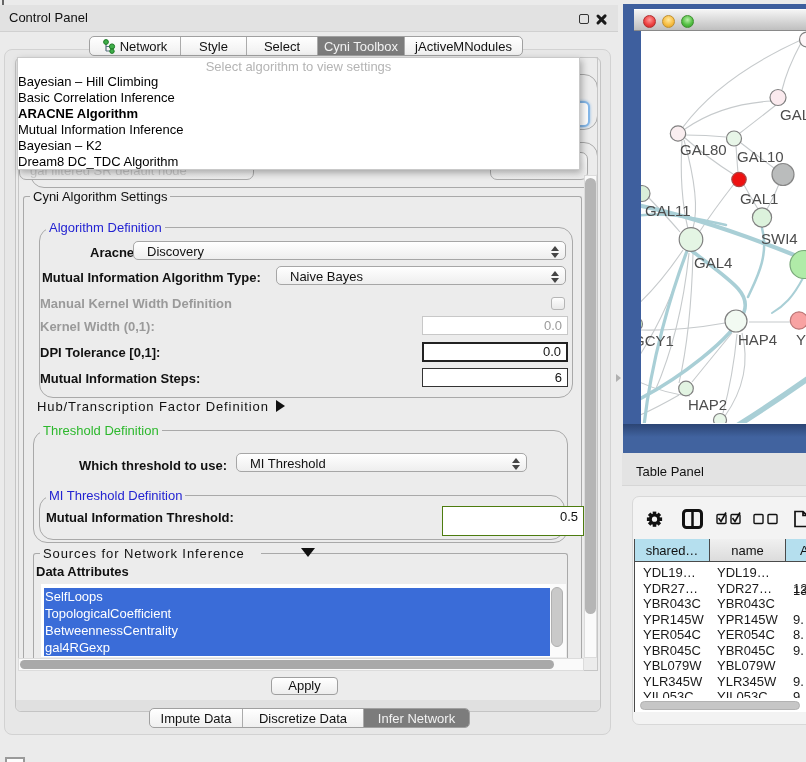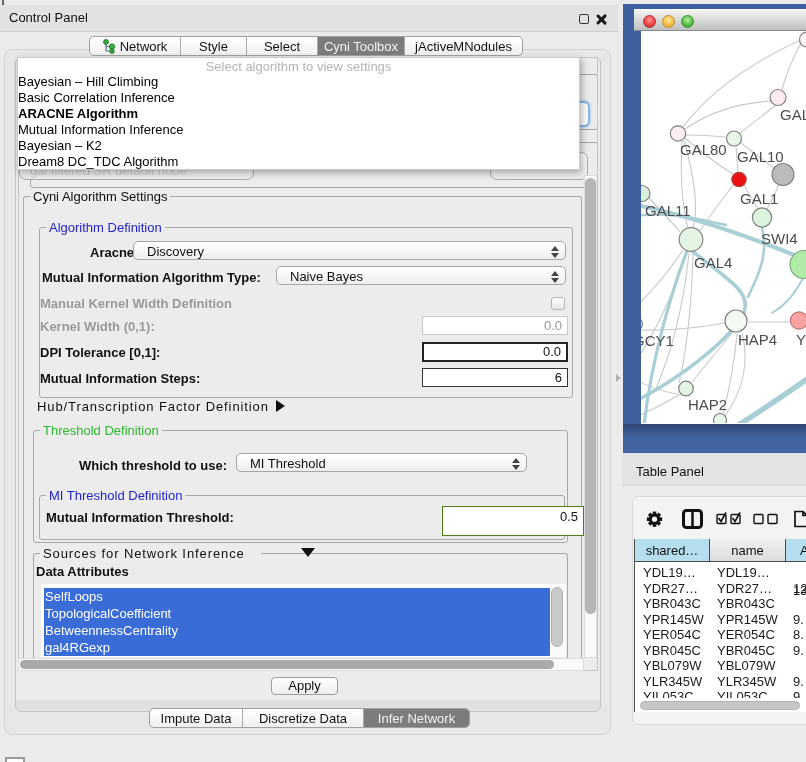--- a/index.html
+++ b/index.html
@@ -23,21 +23,21 @@
 .seg{position:absolute;display:flex;font-size:13px;color:#111;height:20px;
   border:1px solid #a0a0a0;border-radius:5px;background:linear-gradient(#ffffff,#efefef);overflow:hidden;}
 .seg>div{display:flex;align-items:center;justify-content:center;border-right:1px solid #ababab;white-space:nowrap;}
 .seg>div:last-child{border-right:none;}
 .seg>div.sel{background:#7c7c7c;color:#f2f2f2;}
 #toptabs{left:89px;top:36px;width:434px;}
 #toptabs .w1{width:91px;}#toptabs .w2{width:66px;}#toptabs .w3{width:71px;}#toptabs .w4{width:87px;}#toptabs .w5{flex:1;}
 #bottabs{left:149px;top:708px;width:321px;}
 #bottabs .w1{width:93px;}#bottabs .w2{width:121px;}#bottabs .w3{flex:1;}
 
-.grp{position:absolute;border:1px solid #a9a9a9;border-radius:3px;}
+.grp{position:absolute;border:1px solid #a9a9a9;border-radius:14px;}
 .grp>span{position:absolute;top:-8px;left:6px;background:#ececec;padding:0 3px;font-size:13px;color:#111;white-space:nowrap;}
 .grp>span.blu{color:#2323d2;}
 .grp>span.grn{color:#2db82d;}
 #hidg1{left:30px;top:74px;width:568px;height:56px;}
 #hidc1{left:40px;top:101px;width:550px;height:26px;background:#fff;border:2px solid #85b7e8;box-shadow:0 0 3px #85b7e8;border-radius:6px;}
 #hidg2{left:30px;top:142px;width:568px;height:46px;}
 #hidc2{left:19px;top:152px;width:235px;height:28px;background:linear-gradient(#ffffff,#ececec);border:1px solid #ababab;border-radius:7px;}
 
 #vtrack{left:584px;top:175px;width:13px;height:483px;background:#fafafa;border:1px solid #dcdcdc;}
 #vthumb{left:585px;top:178px;width:11px;height:436px;background:#b5b5b5;border-radius:6px;}

